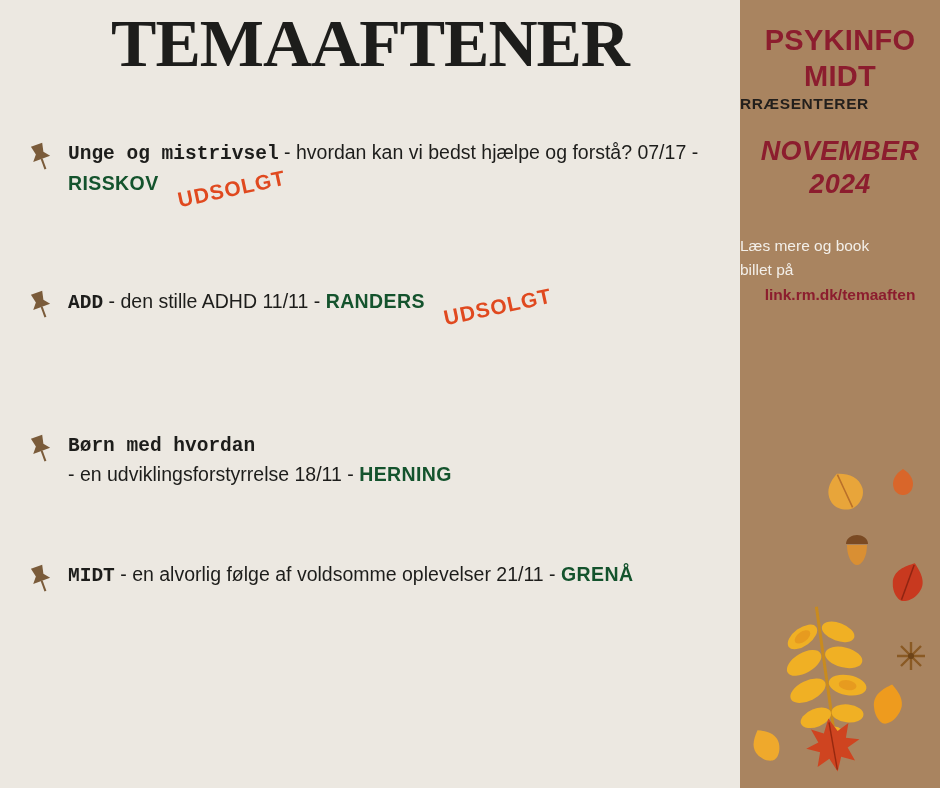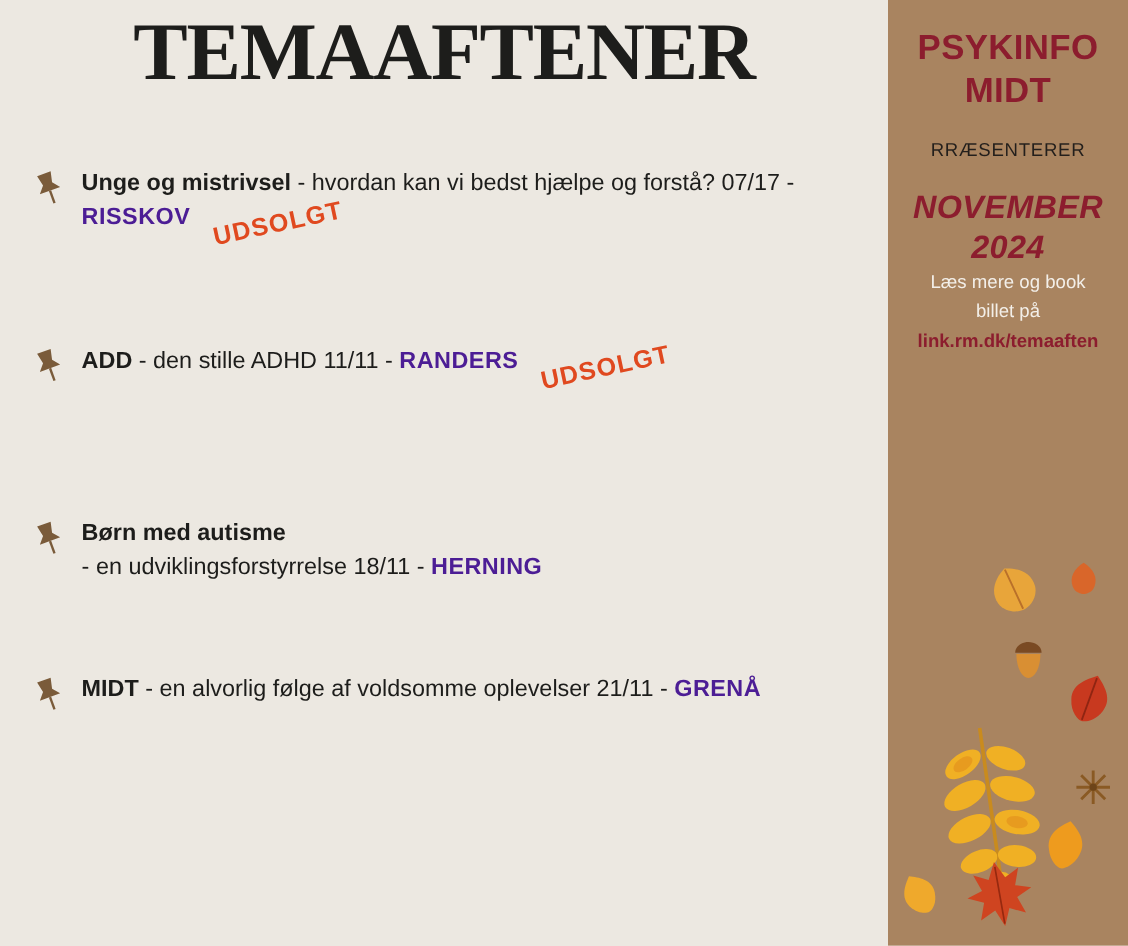--- a/index.html
+++ b/index.html
@@ -60,23 +60,24 @@
   }
   .pin {
     position: absolute;
     left: 0;
     top: 2px;
     width: 34px;
     height: 34px;
   }
   .bold {
     font-weight: bold;
+    font-family: Liberation Mono, monospace;
   }
   .city {
-    color: #4c1d95;
+    color: #14532d;
     font-weight: bold;
     letter-spacing: 0.4px;
   }
   .sold {
     display: inline-block;
     color: #e0491f;
     font-weight: bold;
     font-size: 21px;
     letter-spacing: 1px;
     transform: rotate(-12deg);
@@ -95,39 +96,38 @@
   .brand {
     margin-top: 22px;
     text-align: center;
     font-weight: bold;
     font-size: 29px;
     color: #8c1d2e;
     line-height: 1.25;
     letter-spacing: 0.3px;
   }
   .presents {
-    margin-top: 22px;
-    text-align: center;
-    font-weight: normal;
+    text-align: left;
+    font-weight: bold;
     font-size: 15.5px;
     color: #231f1c;
     letter-spacing: 0.6px;
   }
   .month {
     margin-top: 22px;
     text-align: center;
     font-weight: bold;
     font-size: 27px;
     color: #8c1d2e;
     line-height: 1.25;
     letter-spacing: 0.3px;
     font-style: italic;
   }
   .booknote {
-    text-align: center;
+    margin-top: 32px;
     font-size: 15.5px;
     color: #f3efe9;
     line-height: 1.55;
   }
   .booklink {
     display: block;
     margin-top: 4px;
     text-align: center;
     font-size: 15.5px;
     color: #8c1d2e;
@@ -187,21 +187,21 @@
       <div class="event" style="margin-top:52px;">
         <span class="pin">
           <svg viewBox="0 0 34 34" width="34" height="34" aria-hidden="true">
             <g transform="rotate(-20 17 17)">
               <path d="M11 4 L23 4 L21 13 L26 19 L8 19 L13 13 Z" fill="#7a5b3a"></path>
               <rect x="16" y="19" width="2" height="11" fill="#7a5b3a"></rect>
             </g>
           </svg>
         </span>
         <div class="event-lines">
-          <div><span class="bold">Børn med autisme</span></div>
+          <div><span class="bold">Børn med hvordan</span></div>
           <div><span> - en udviklingsforstyrrelse 18/11 - </span><span class="city">HERNING</span></div>
         </div>
       </div>
 
       <div class="event" style="margin-top:38px;">
         <span class="pin">
           <svg viewBox="0 0 34 34" width="34" height="34" aria-hidden="true">
             <g transform="rotate(-20 17 17)">
               <path d="M11 4 L23 4 L21 13 L26 19 L8 19 L13 13 Z" fill="#7a5b3a"></path>
               <rect x="16" y="19" width="2" height="11" fill="#7a5b3a"></rect>

